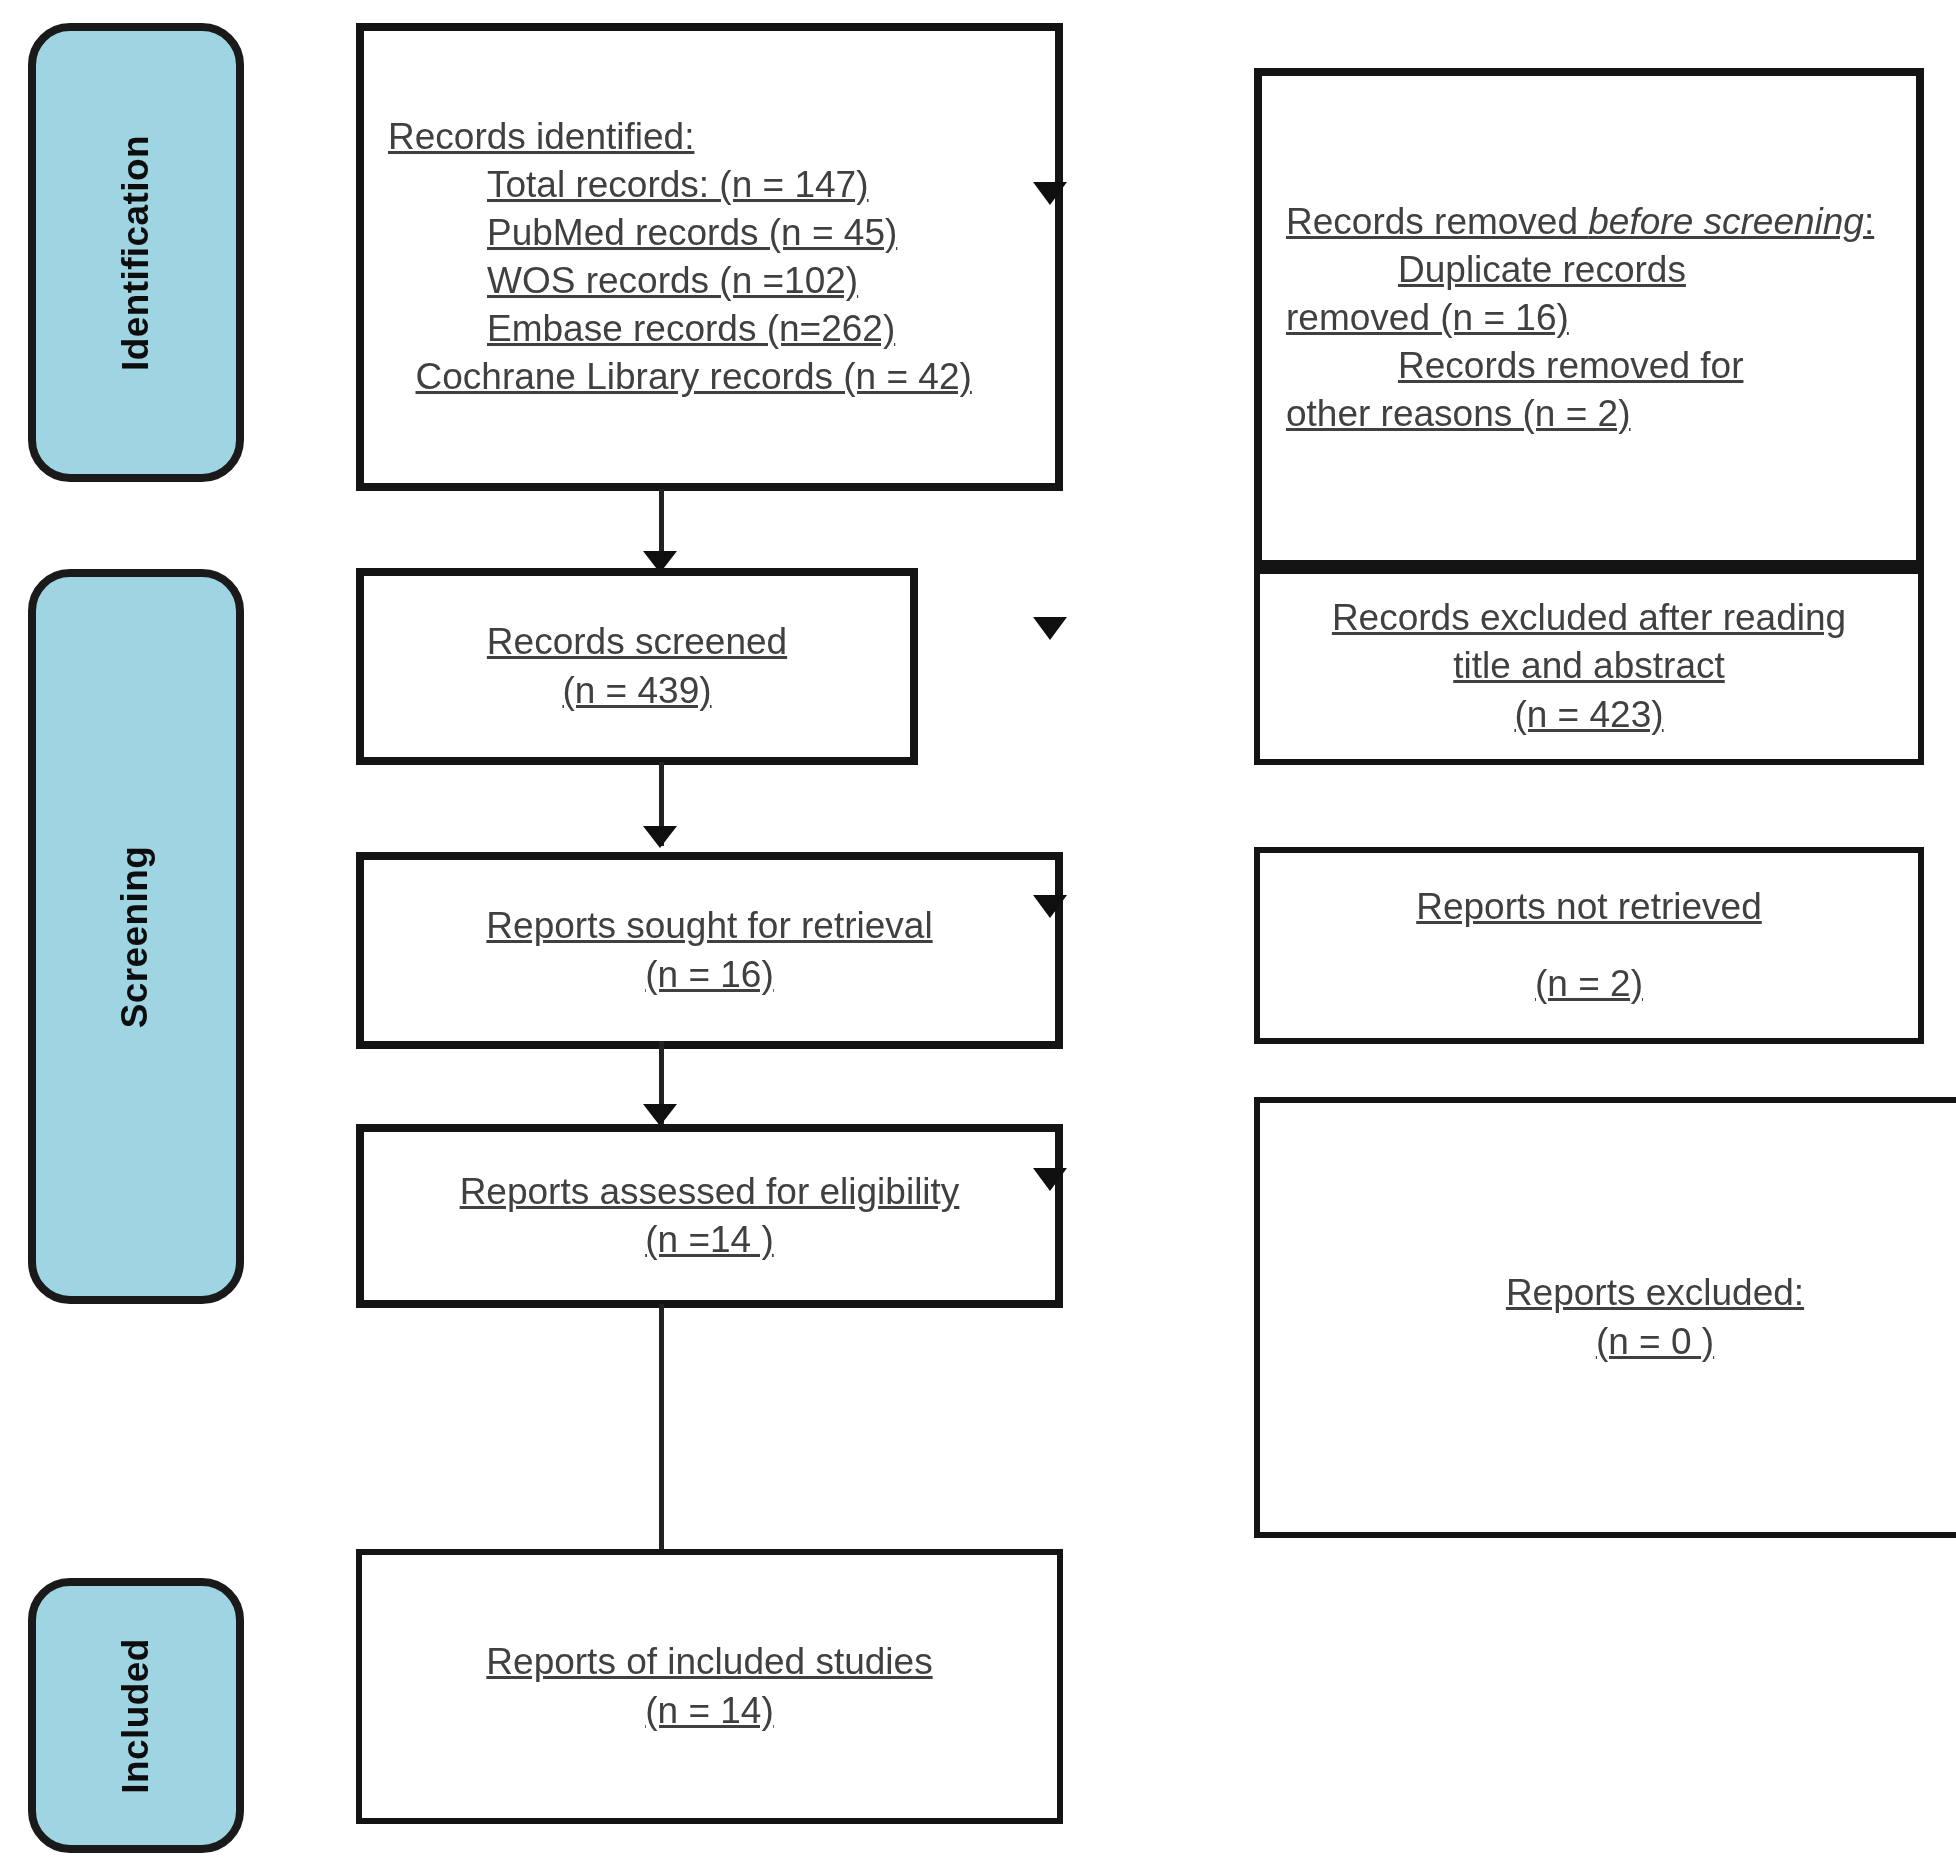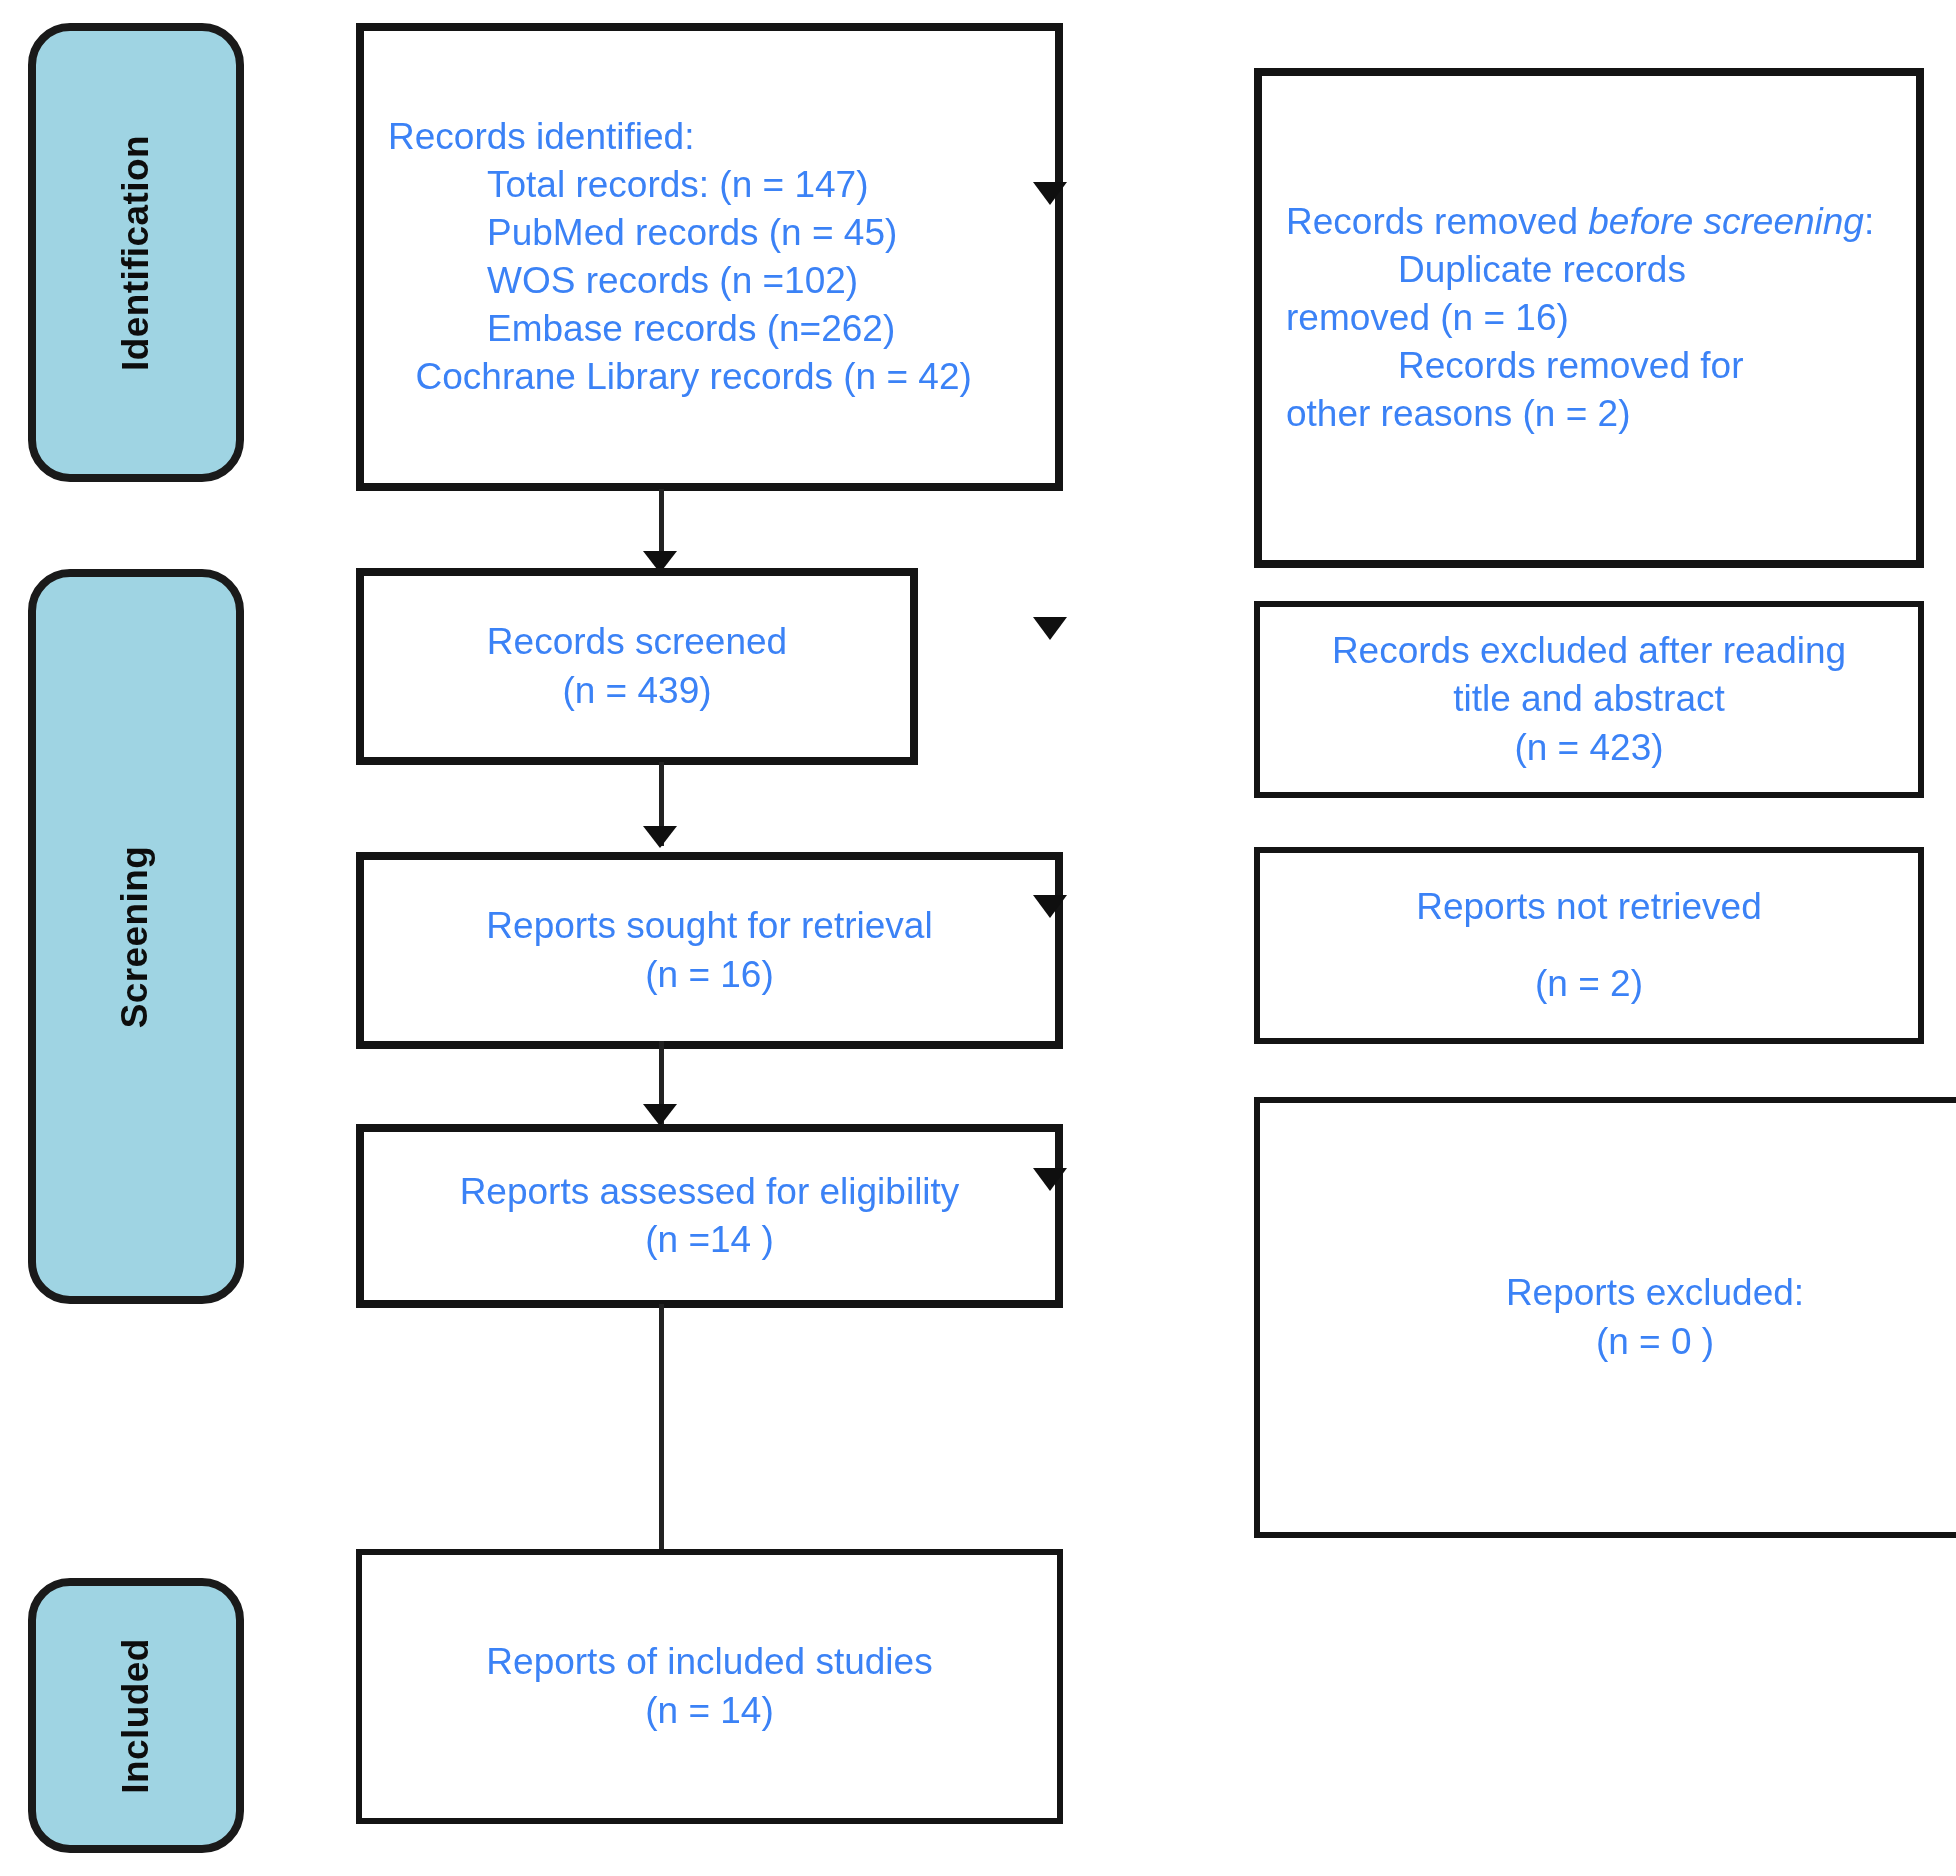--- a/index.html
+++ b/index.html
@@ -46,21 +46,22 @@
     display:flex;
     flex-direction:column;
     justify-content:center;
     padding:0 24px;
   }
   .pbox.thin{ border-width:6.4px; }
   .pbox p{
     margin:0;
     font-size:37px;
     line-height:1.30;
-    color:#3b82f6;
+    color:#404040;
+    text-decoration:underline;
   }
   .center p{ text-align:center; }
   .left p{ text-align:left; }
   .indent{ padding-left:99px; }
   .indent2{ padding-left:112px; }
   em{ font-style:italic; }
 
   
   .vline{
     position:absolute;
@@ -120,21 +121,21 @@
 
   <div class="vline" style="left:659px; top:489px; height:79px;"></div>
   <div class="arrow-down" style="left:643px; top:551px;"></div>
 
   <div class="pbox center" style="left:356px; top:568px; width:562px; height:197px;">
     <p>Records screened</p>
     <p>(n = 439)</p>
   </div>
   <div class="edge-arrow" style="left:1033px; top:617px;"></div>
 
-  <div class="pbox thin center" style="left:1254px; top:568px; width:670px; height:197px;margin-top:33px;">
+  <div class="pbox thin center" style="left:1254px; top:568px; width:670px; height:197px;">
     <p>Records excluded after reading</p>
     <p>title and abstract</p>
     <p>(n = 423)</p>
   </div>
 
   <div class="vline" style="left:659px; top:762px; height:84px;"></div>
   <div class="arrow-down" style="left:643px; top:826px;"></div>
 
   <div class="pbox center" style="left:356px; top:852px; width:707px; height:197px;">
     <p>Reports sought for retrieval</p>

